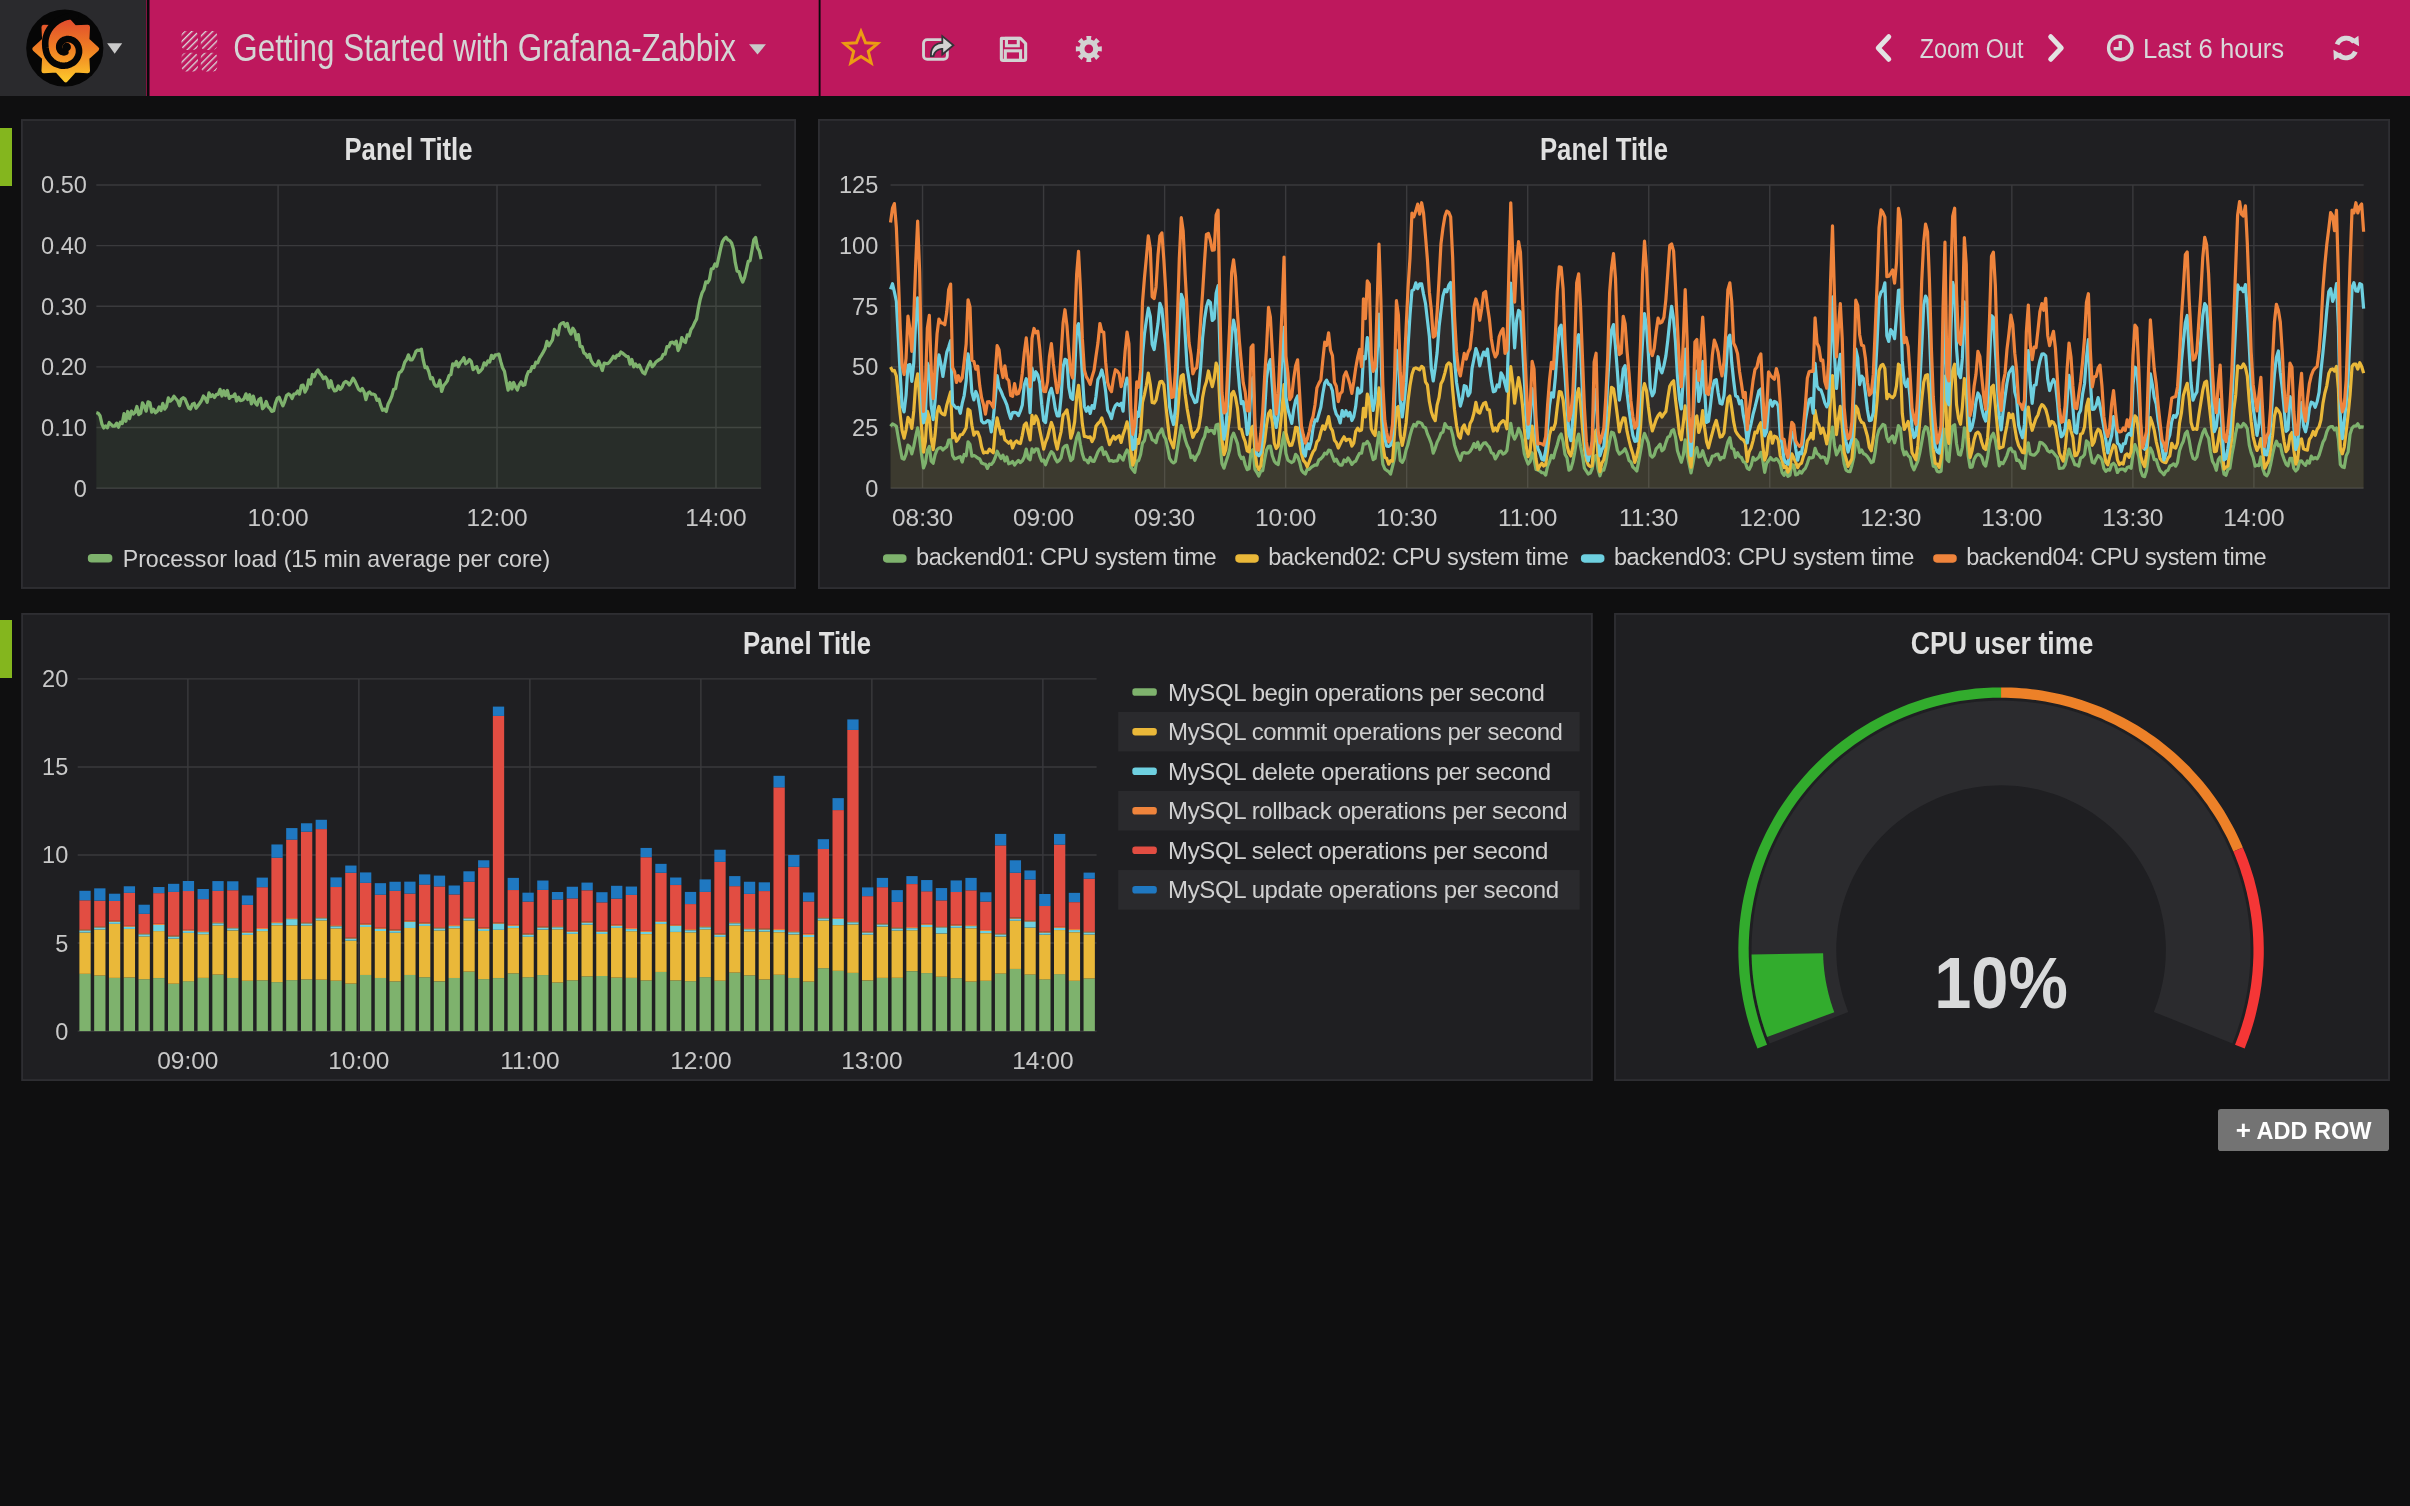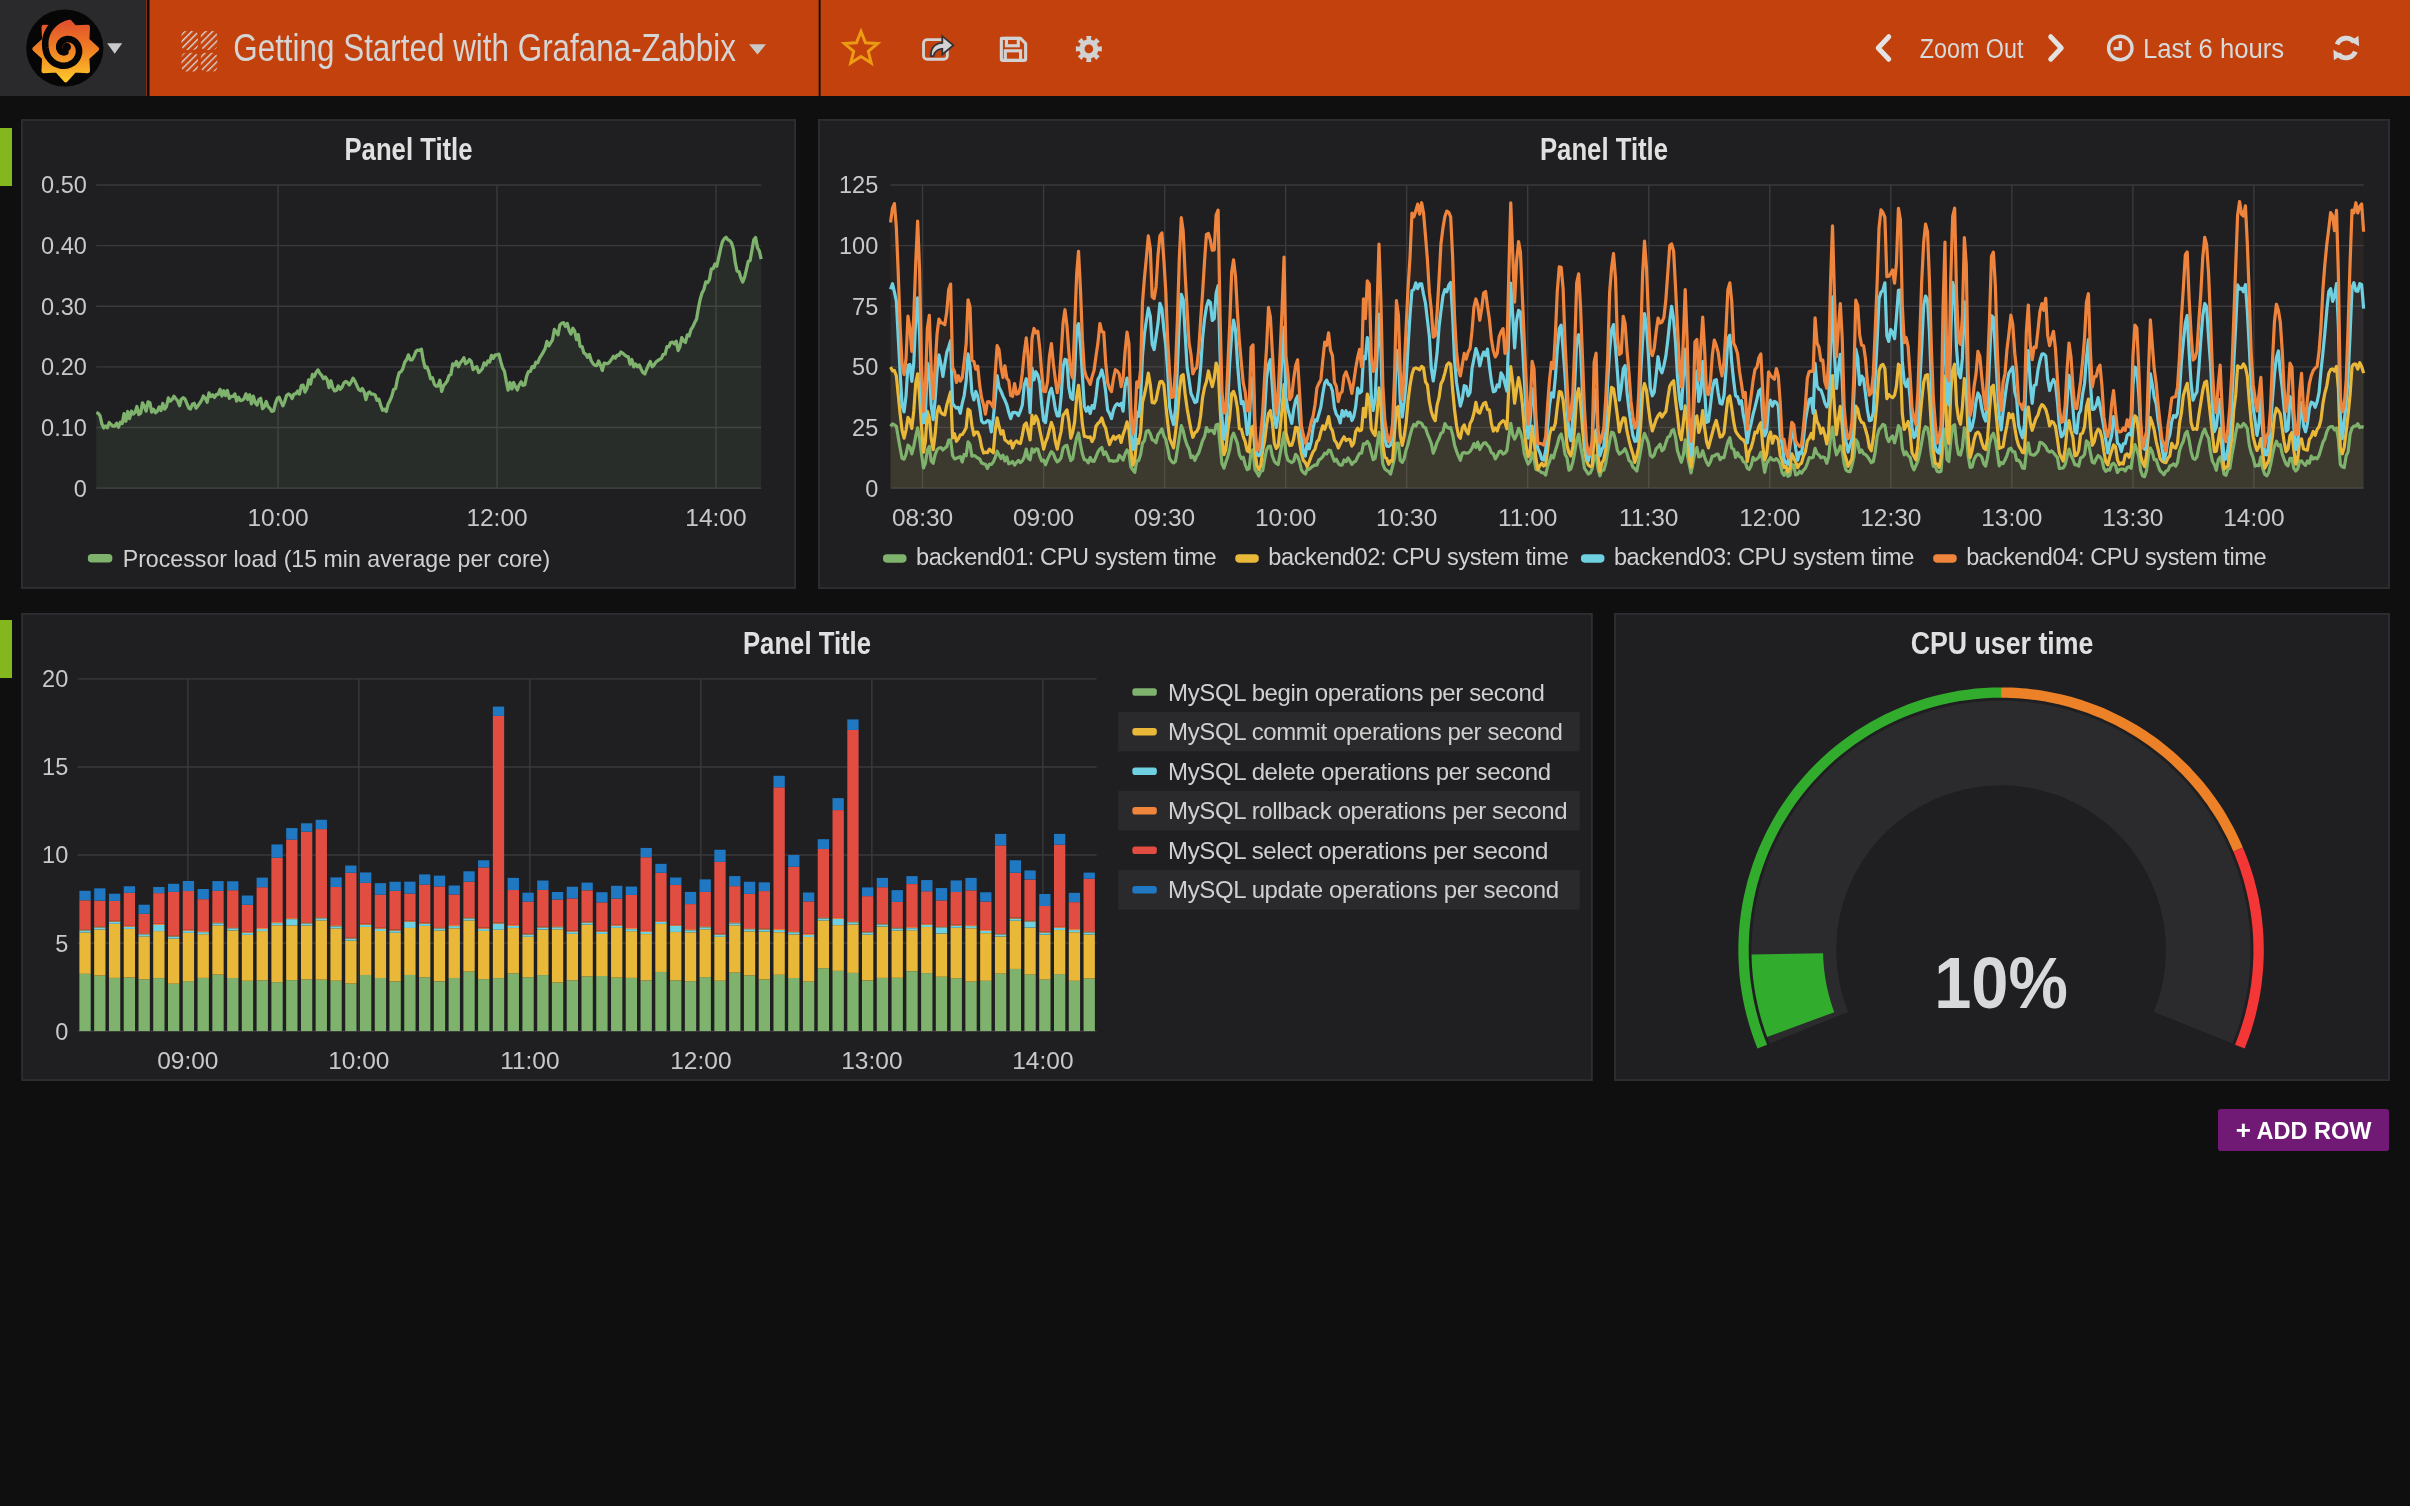--- a/index.html
+++ b/index.html
@@ -1,20 +1,20 @@
 <!DOCTYPE html>
 <html style="font-size:15px"><head><meta charset="utf-8"><title>Grafana</title>
 <style>
 html,body{margin:0;padding:0;width:2411px;height:1507px;background:#0f0f10;overflow:hidden;
 font-family:"Liberation Sans",sans-serif;}
-.navbar{position:absolute;left:0;top:0;width:2411px;height:96px;background:#c2410c;}
+.navbar{position:absolute;left:0;top:0;width:2411px;height:96px;background:#be185d;}
 .navlogo{position:absolute;left:0;top:0;width:146px;height:96px;background:#2a2a2d;}
 .panel{position:absolute;}
 .rowtab{position:absolute;left:0;width:12.2px;height:58px;background:#84b61e;}
-.addrow{position:absolute;left:2218px;top:1109px;width:171px;height:42px;background:#701a75;border-radius:2.8px;
+.addrow{position:absolute;left:2218px;top:1109px;width:171px;height:42px;background:#737373;border-radius:2.8px;
 color:#fff;font-weight:bold;font-size:23.5px;text-align:center;line-height:42px;}
 </style></head>
 <body>
 <div class="navbar">
     <div class="navlogo"></div>
     <svg width="2411" height="96" xmlns="http://www.w3.org/2000/svg" style="position:absolute;left:0;top:0" viewBox="0 0 2560 102">
 <defs>
 <linearGradient id="lg" x1="0" y1="0" x2="0" y2="1">
 <stop offset="0" stop-color="#e0492e"></stop>
           <stop offset="0.5" stop-color="#f07f23"></stop>

